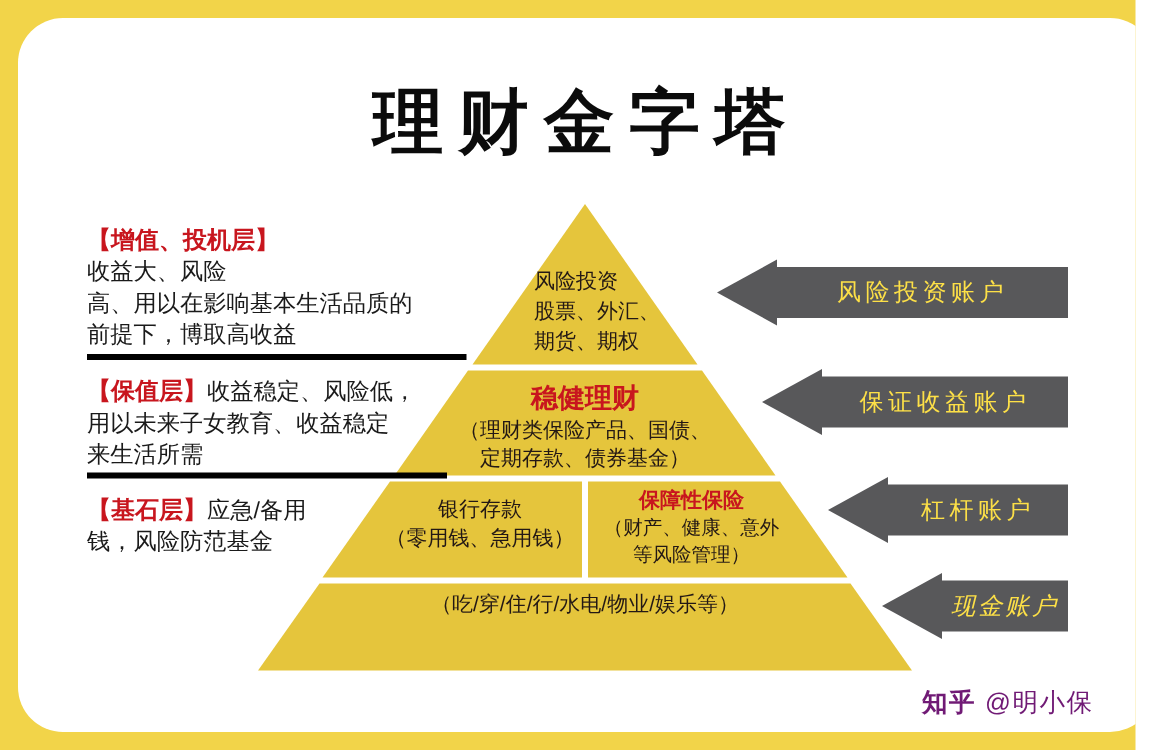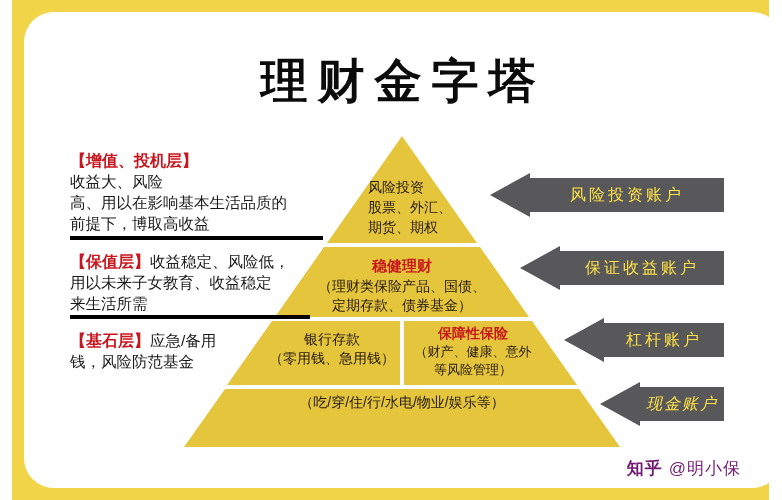--- a/index.html
+++ b/index.html
@@ -3,21 +3,20 @@
 <meta charset="utf-8">
 <style>
   * { margin: 0; padding: 0; box-sizing: border-box; }
   html,body { font-family: "Liberation Sans", "DejaVu Sans", sans-serif; }
 
   .frame {
     position: relative;
     width: 757px; height: 500px;
     background: #F2D449;
     overflow: hidden;
-    margin-left: 12px;
   }
   .card {
     position: absolute;
     left: 12px; top: 12px;
     width: 758px; height: 476px;
     background: #FFFFFF;
     border-radius: 30px;
   }
 
   .title {
@@ -34,21 +33,21 @@
     position: absolute; left: 0; top: 0;
     width: 782px; height: 500px;
     pointer-events: none;
   }
 
   .pyr-text { position: absolute; color: #231815; }
   .red { color: #C8161E; font-weight: bold; }
 
   .lv1 { left: 356px; top: 177px; width: 140px; font-size: 14px; line-height: 20px; text-align: left; }
   .lv2 { left: 280px; top: 256px; width: 220px; text-align: center; font-size: 14px; line-height: 19px; }
-  .lv2 .lvl-name { font-size: 15px; margin-bottom: 2px; }
+  .lv2 .lvl-name { font-size: 18px; margin-bottom: 2px; }
   .lv3l { left: 252px; top: 330px; width: 136px; text-align: center; font-size: 14px; line-height: 19px; }
   .lv3r { left: 398px; top: 324px; width: 126px; text-align: center; font-size: 13px; line-height: 18px; }
   .lv3r .lvl-name { font-size: 14px; margin-bottom: 1px; }
   .lv4 { left: 251px; top: 392px; width: 278px; text-align: center; font-size: 14px; line-height: 20px; }
 
   .ann { position: absolute; color: #1A1A1A; font-size: 15.5px; line-height: 21px; }
   .ann .red { font-size: 16px; font-family: Liberation Serif, serif; }
   .ann1 { left: 58px; top: 150px; width: 262px; }
   .ann2 { left: 58px; top: 251px; width: 254px; }
   .ann3 { left: 58px; top: 330px; width: 224px; }

